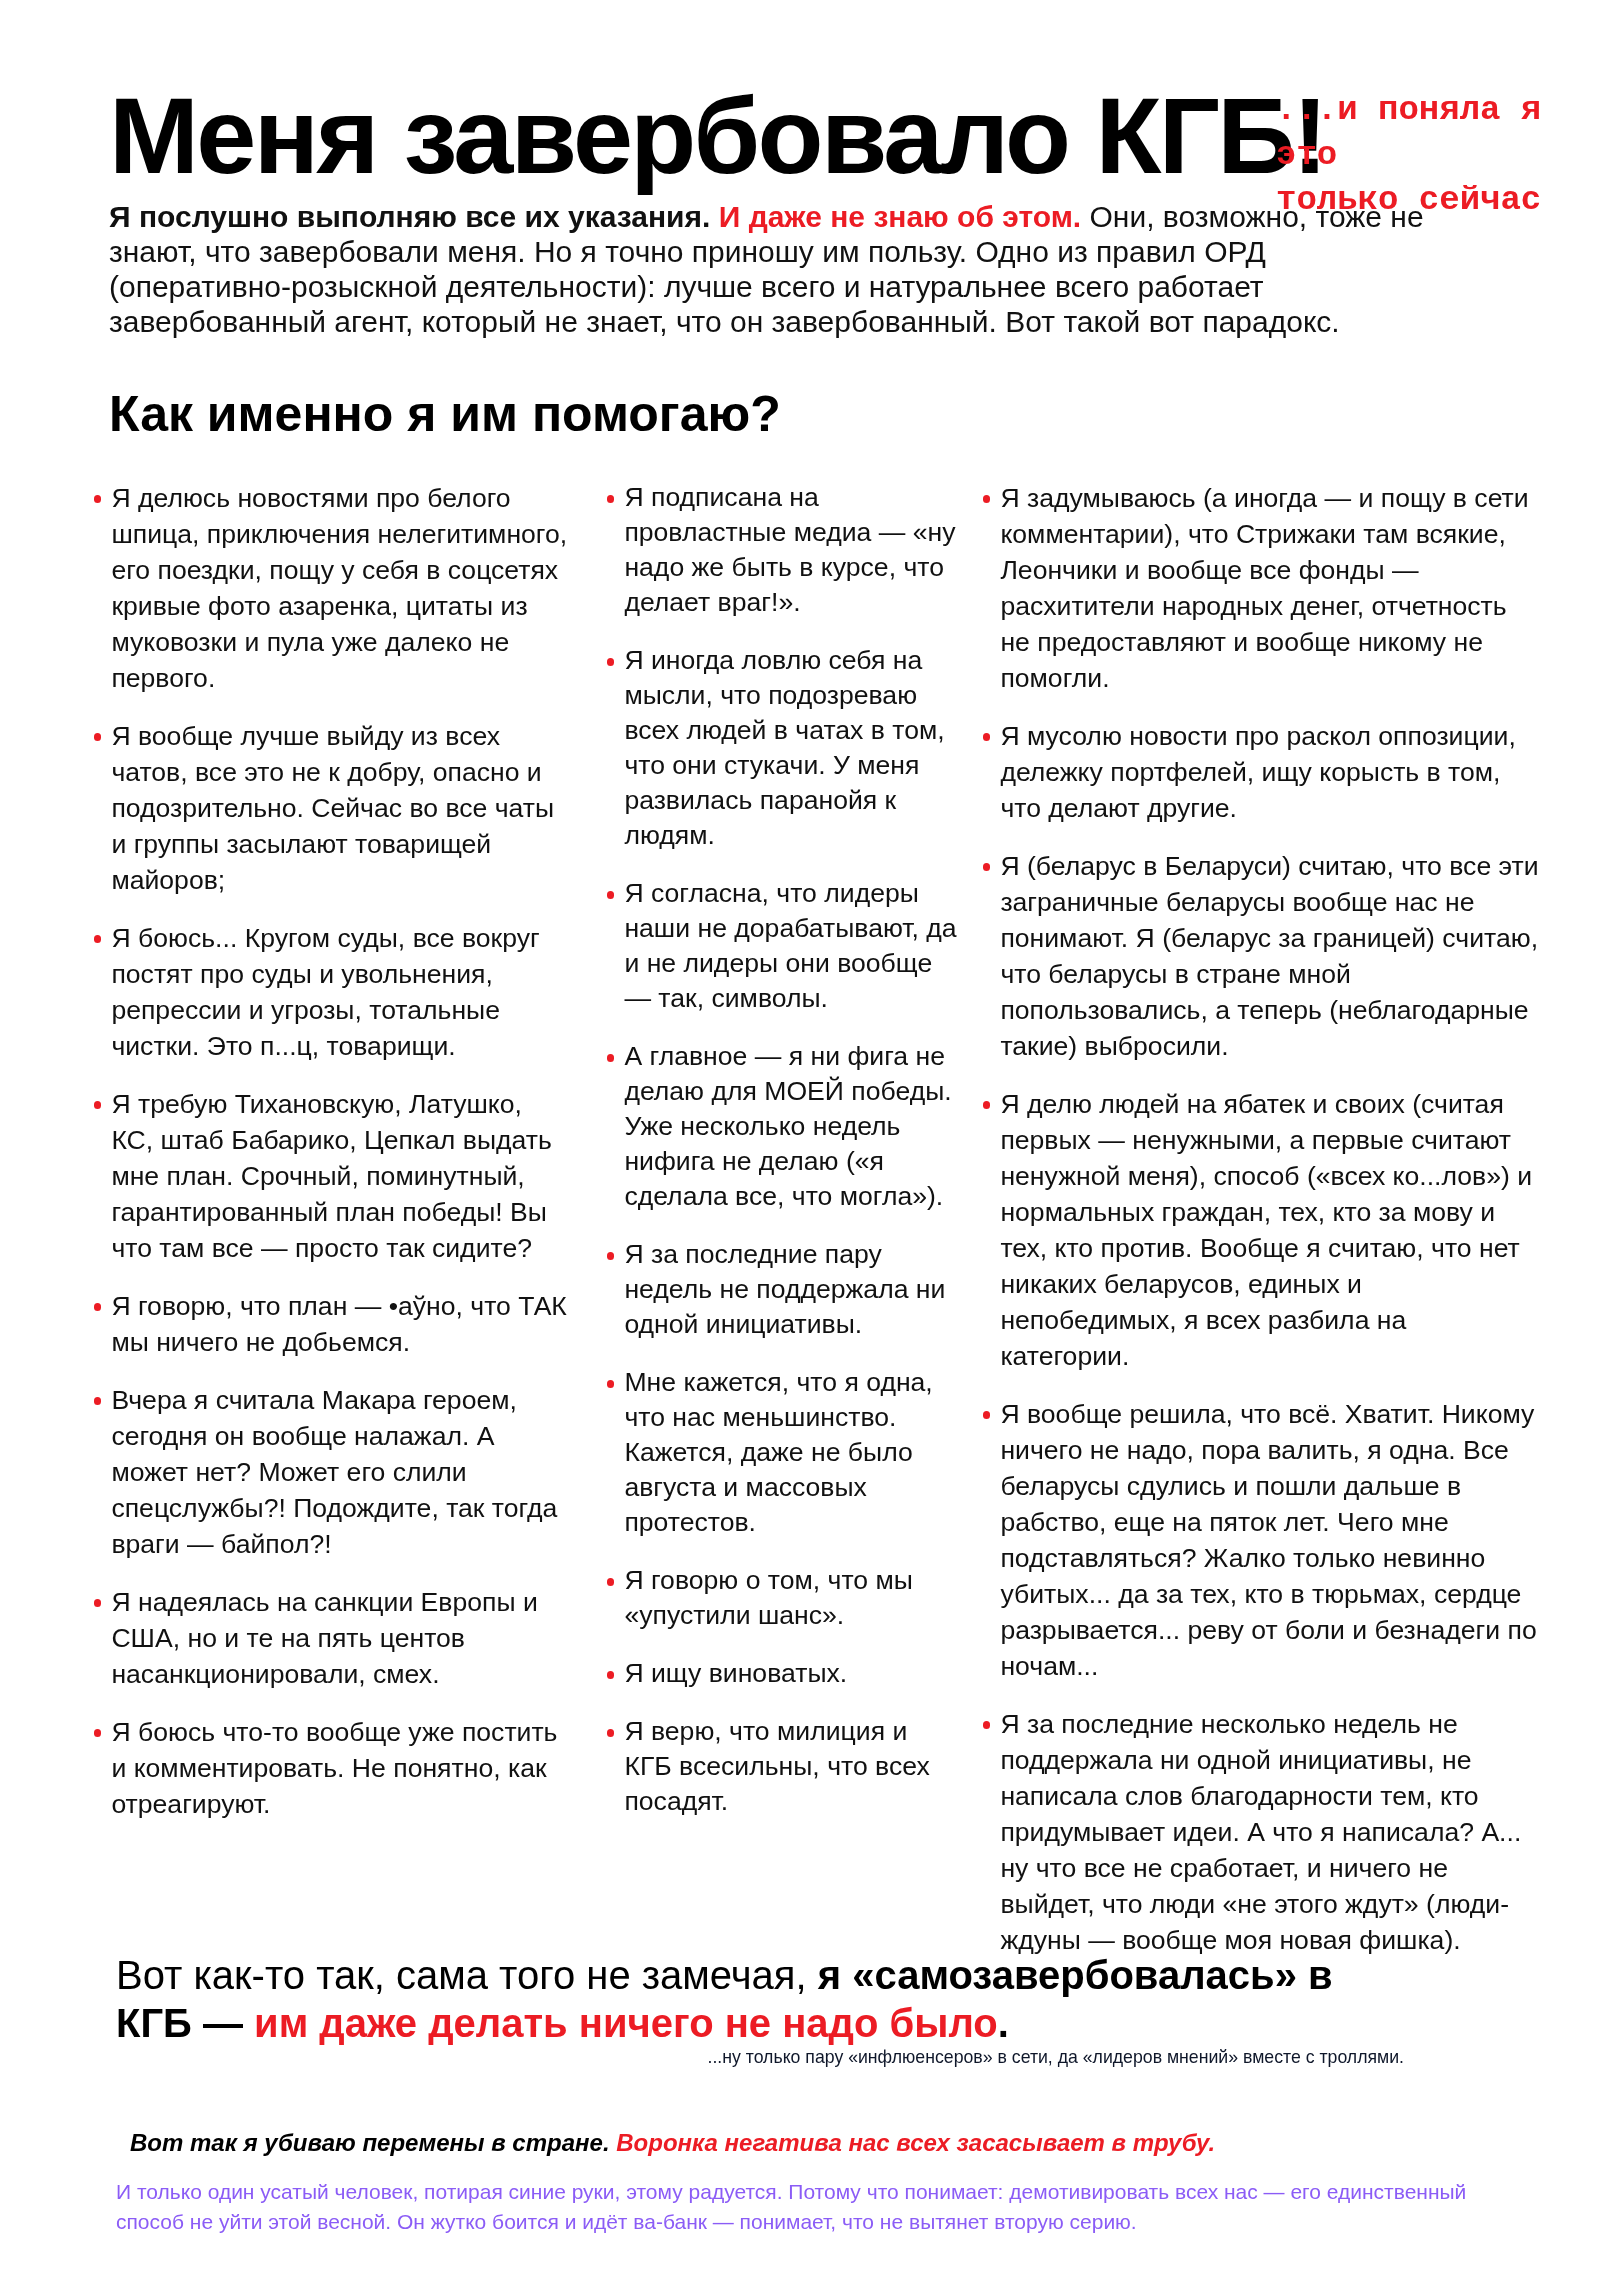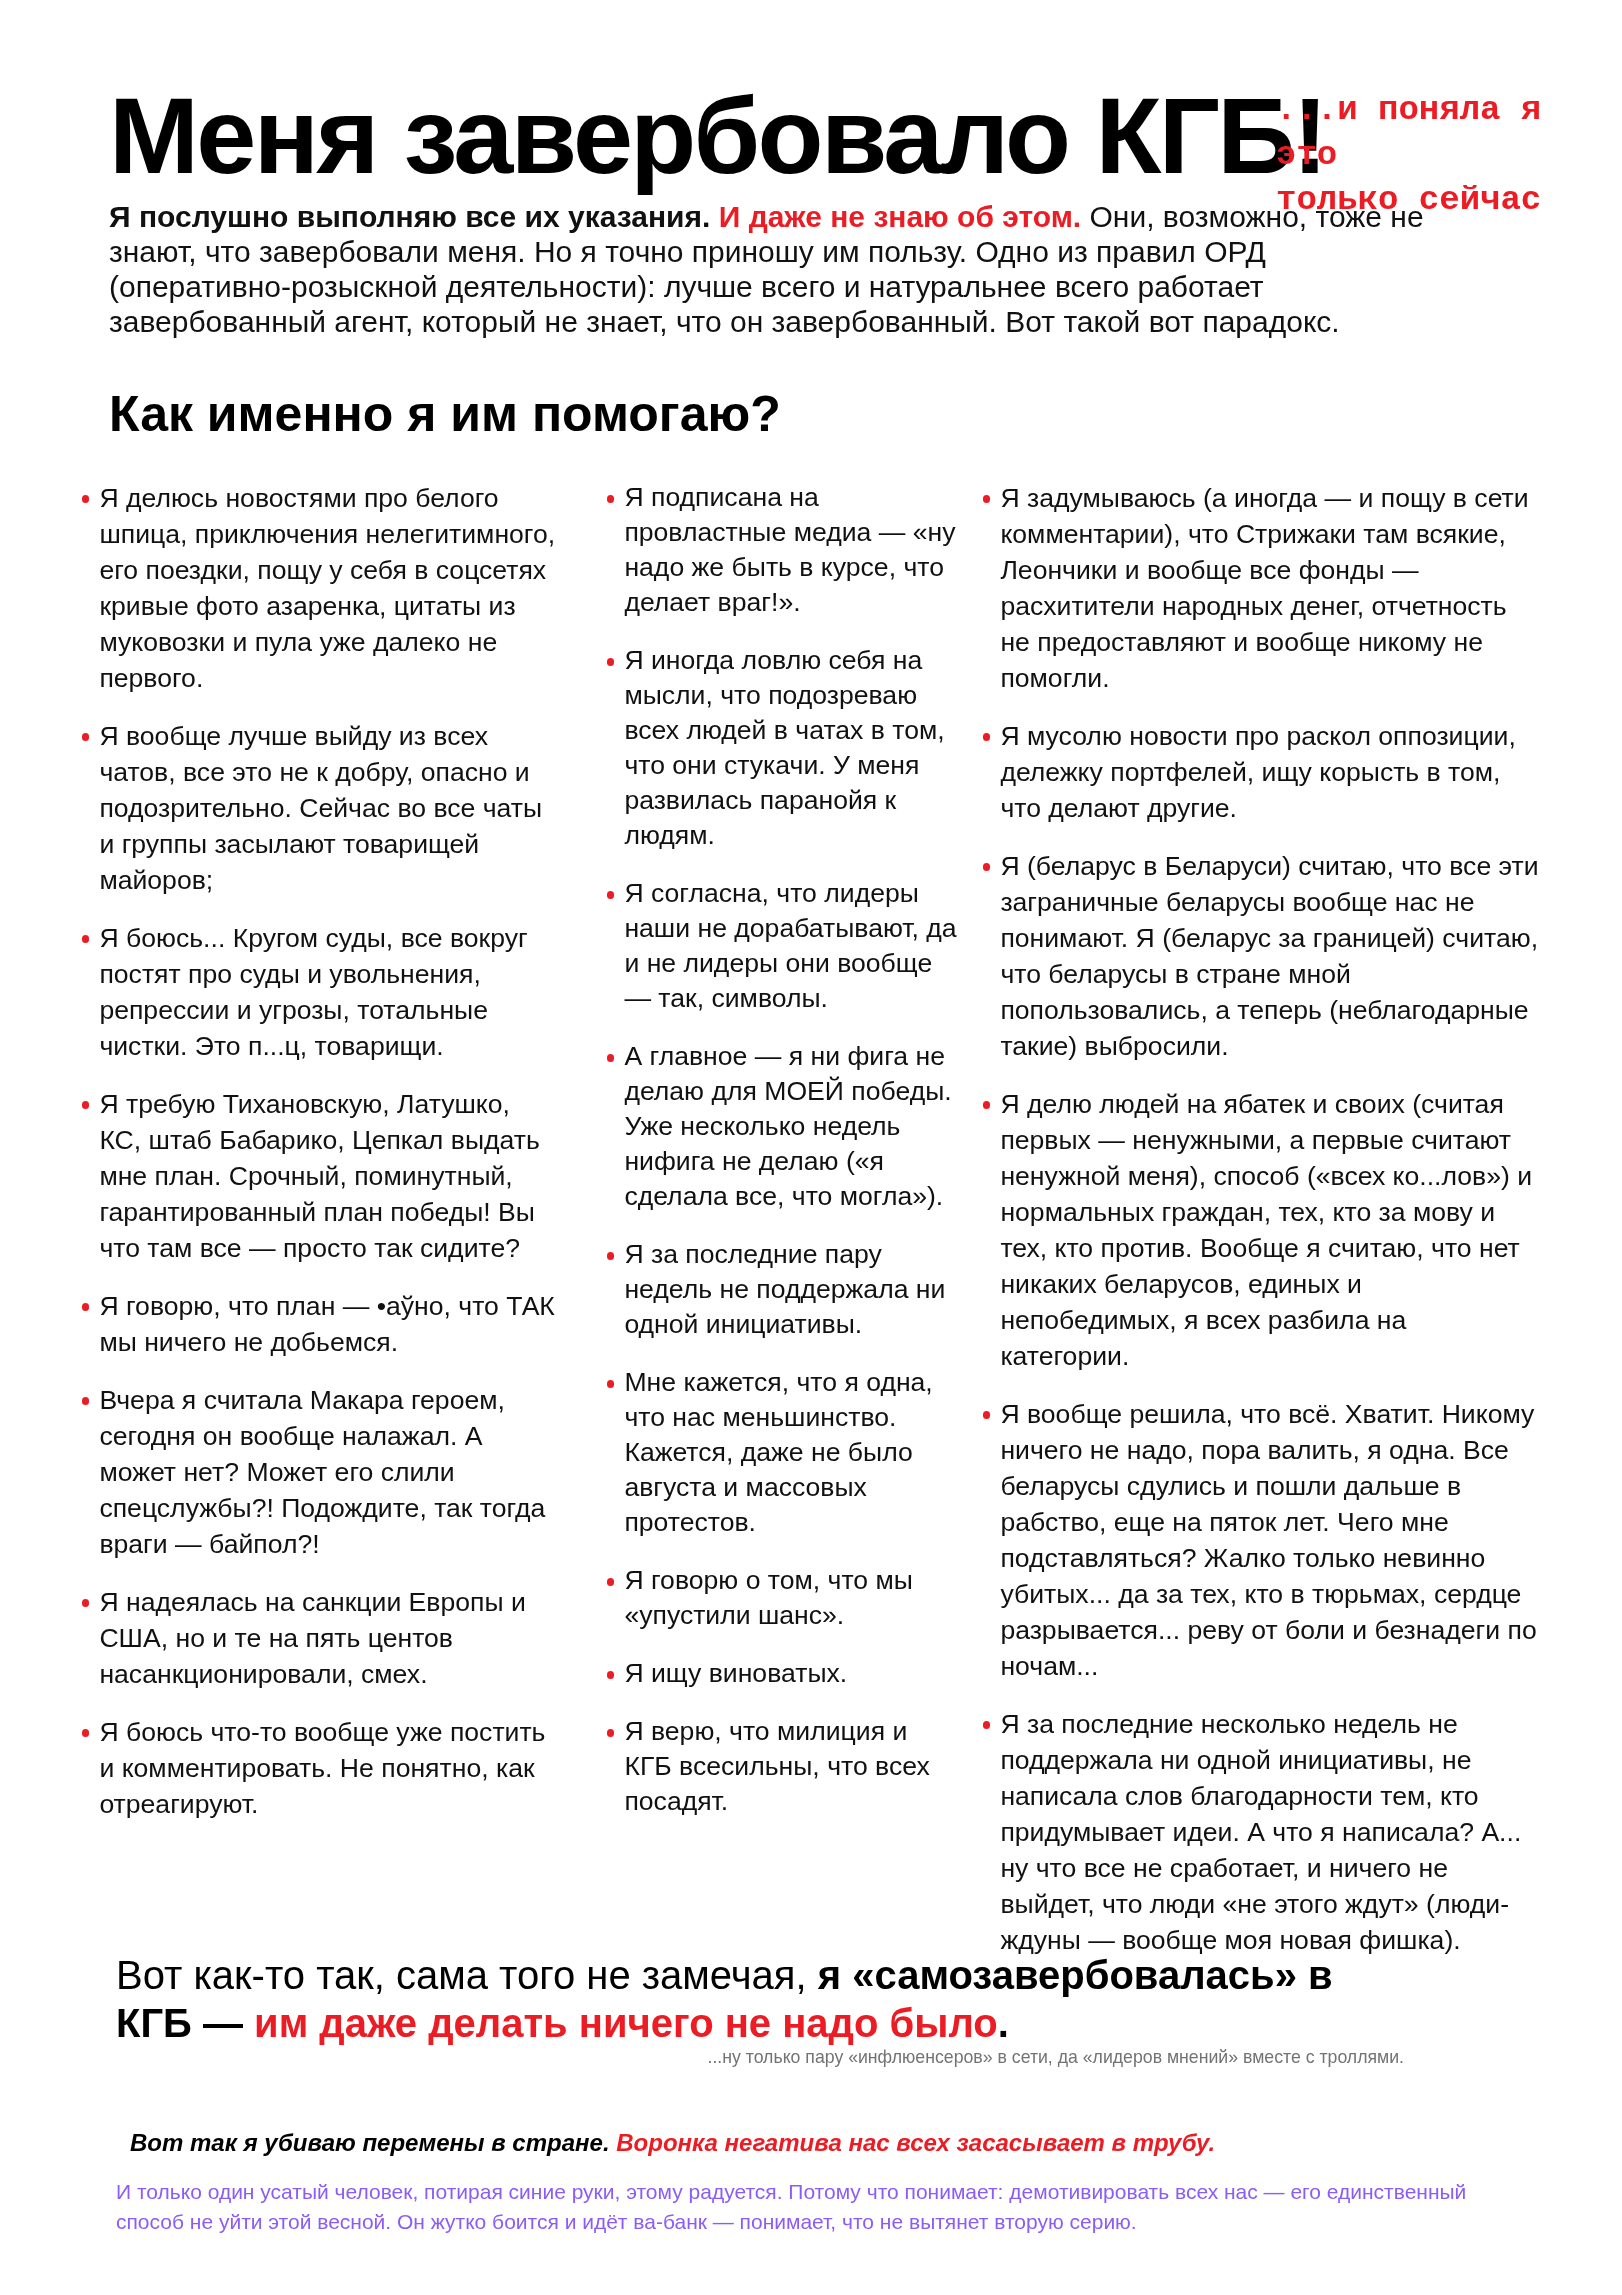--- a/index.html
+++ b/index.html
@@ -81,21 +81,21 @@
       position: absolute;
       top: 480px;
       left: 0;
       width: 1622px;
       height: 1431px;
     }
     .col {
       position: absolute;
       top: 0;
     }
-    .col-1 { left: 79px; width: 477px; }
+    .col-1 { left: 91px; width: 477px; }
     .col-2 { left: 604px; width: 354px; }
     .col-3 { left: 980px; width: 559px; }
 
     .col ul {
       list-style: none;
       margin: 0;
       padding: 0;
     }
     .col li {
       position: relative;
@@ -136,21 +136,21 @@
       color: #000000;
     }
     .conclusion p { margin: 0; }
     .conclusion-note {
       position: absolute;
       left: 436px;
       top: 2046px;
       width: 968px;
       font-size: 17.7px;
       line-height: 22px;
-      color: #737373;
+      color: #0f172a;
       text-align: right;
     }
 
     
     .footer {
       position: absolute;
       left: 116px;
       top: 2109px;
       width: 1404px;
     }

